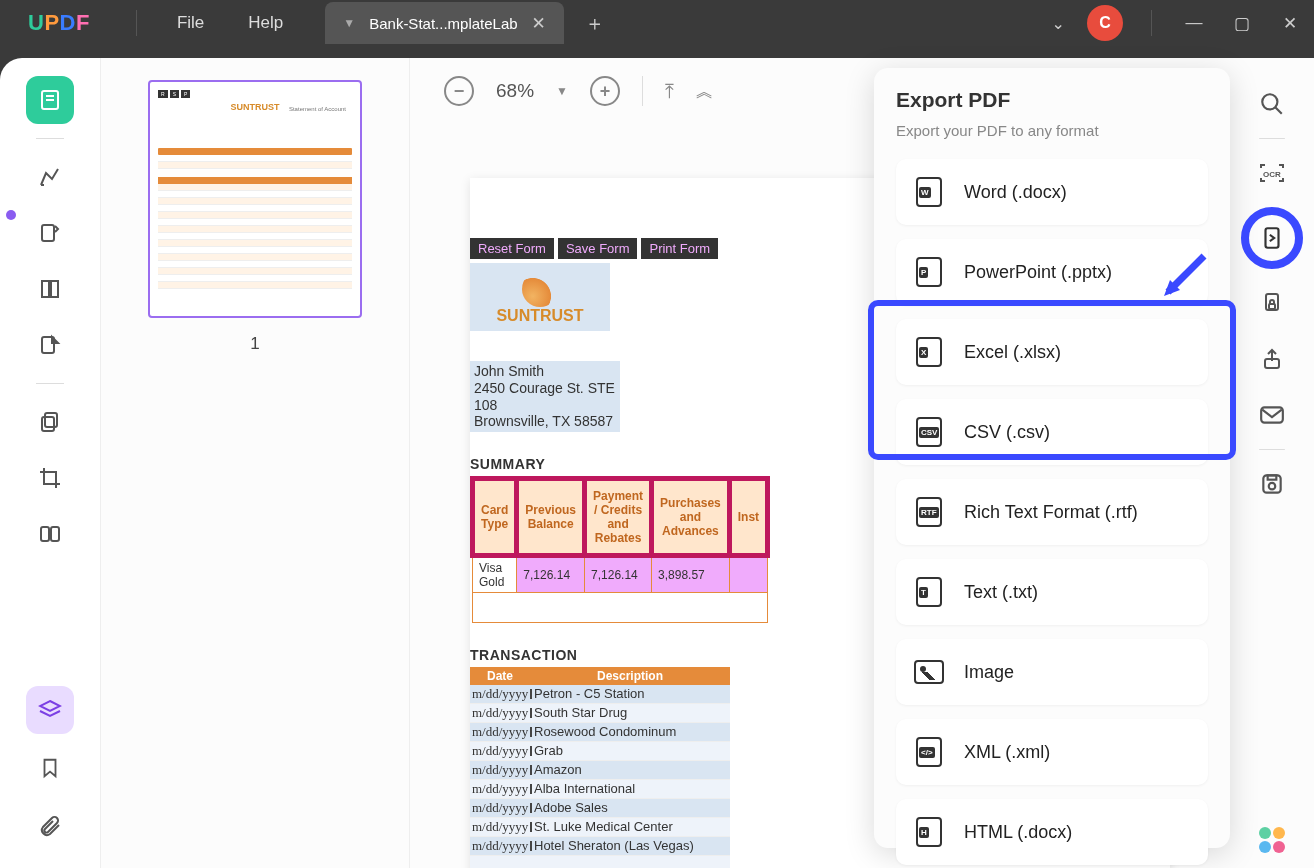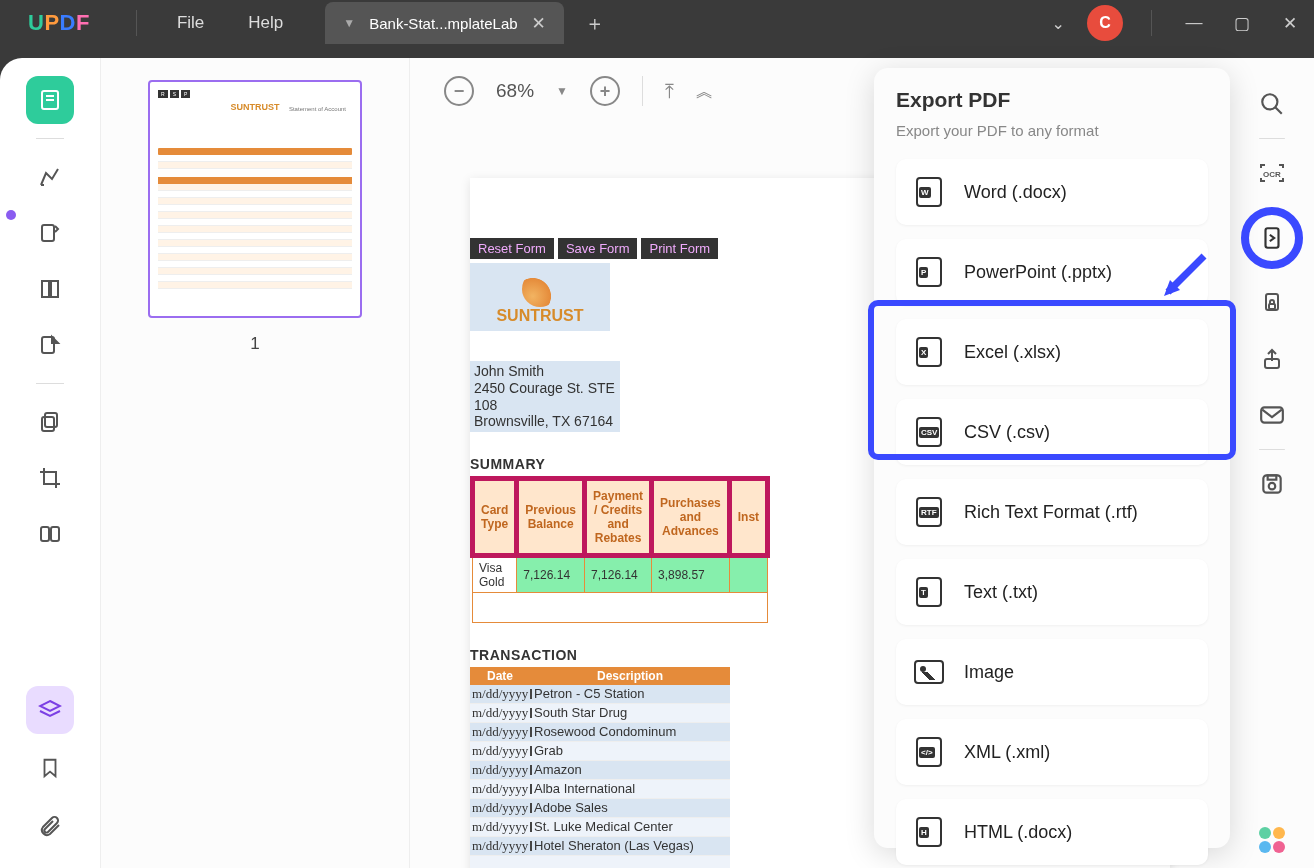--- a/index.html
+++ b/index.html
@@ -110,21 +110,21 @@
 .doclogo::before{
   content:""; position:absolute; top:8px; left:50%; transform:translateX(-50%);
   width:36px; height:36px; border-radius:50%;
   background:radial-gradient(circle at 30% 70%, #f2b462 0%, #e58b3a 50%, transparent 52%);
 }
 .address { margin-top:30px; background:#d9e5f2; padding:2px 4px; width:150px; font-size:14px; line-height:1.2; }
 .section-label { font-weight:800; font-size:14px; margin-top:24px; color:#333; letter-spacing:0.5px; }
 
 .sumtable { margin-top:4px; border:1px solid #e58b3a; font-size:12px; border-collapse:collapse; width:250px; }
 .sumtable th { background:#ffe6cc; color:#c0671f; padding:8px 6px; border:5px solid #be185d; font-weight:700; }
-.sumtable td { padding:3px 6px; border:1px solid #e58b3a; background:#86efac; }
+.sumtable td { padding:3px 6px; border:1px solid #e58b3a; background:#f0abfc; }
 .sumtable td.white { background:#fff; }
 
 .transhead { background:#e58b3a; color:#fff; font-size:12px; font-weight:700; display:flex; margin-top:4px; }
 .transhead .c1{ width:60px; text-align:center; padding:2px; }
 .transhead .c2{ flex:1; text-align:center; padding:2px; }
 .trow { display:flex; font-size:13px; border-bottom:1px solid #eee; background:#d9e5f2; }
 .trow:nth-child(even){background:#eef3fa;}
 .trow .c1{ width:60px; padding:1px 2px; display:flex; align-items:center;font-family:Liberation Serif, serif; }
 .trow .c1 .cal { width:10px; height:10px; border:1px solid #444; display:inline-block; margin-left:2px; }
 .trow .c2{ flex:1; padding:1px 4px; }
@@ -355,21 +355,21 @@
     <div class="page">
       <div class="formbtns">
         <div class="formbtn">Reset Form</div>
         <div class="formbtn">Save Form</div>
         <div class="formbtn">Print Form</div>
       </div>
       <div class="doclogo">SUNTRUST</div>
       <div class="address">
         <div>John Smith</div>
         <div>2450 Courage St. STE 108</div>
-        <div>Brownsville, TX 67164</div>
+        <div>Brownsville, TX 58587</div>
       </div>
 
       <div class="section-label">SUMMARY</div>
       <table class="sumtable">
         <tbody>
             <tr>
           <th>Card Type</th>
           <th>Previous Balance</th>
           <th>Payment / Credits and Rebates</th>
           <th>Purchases and Advances</th>

